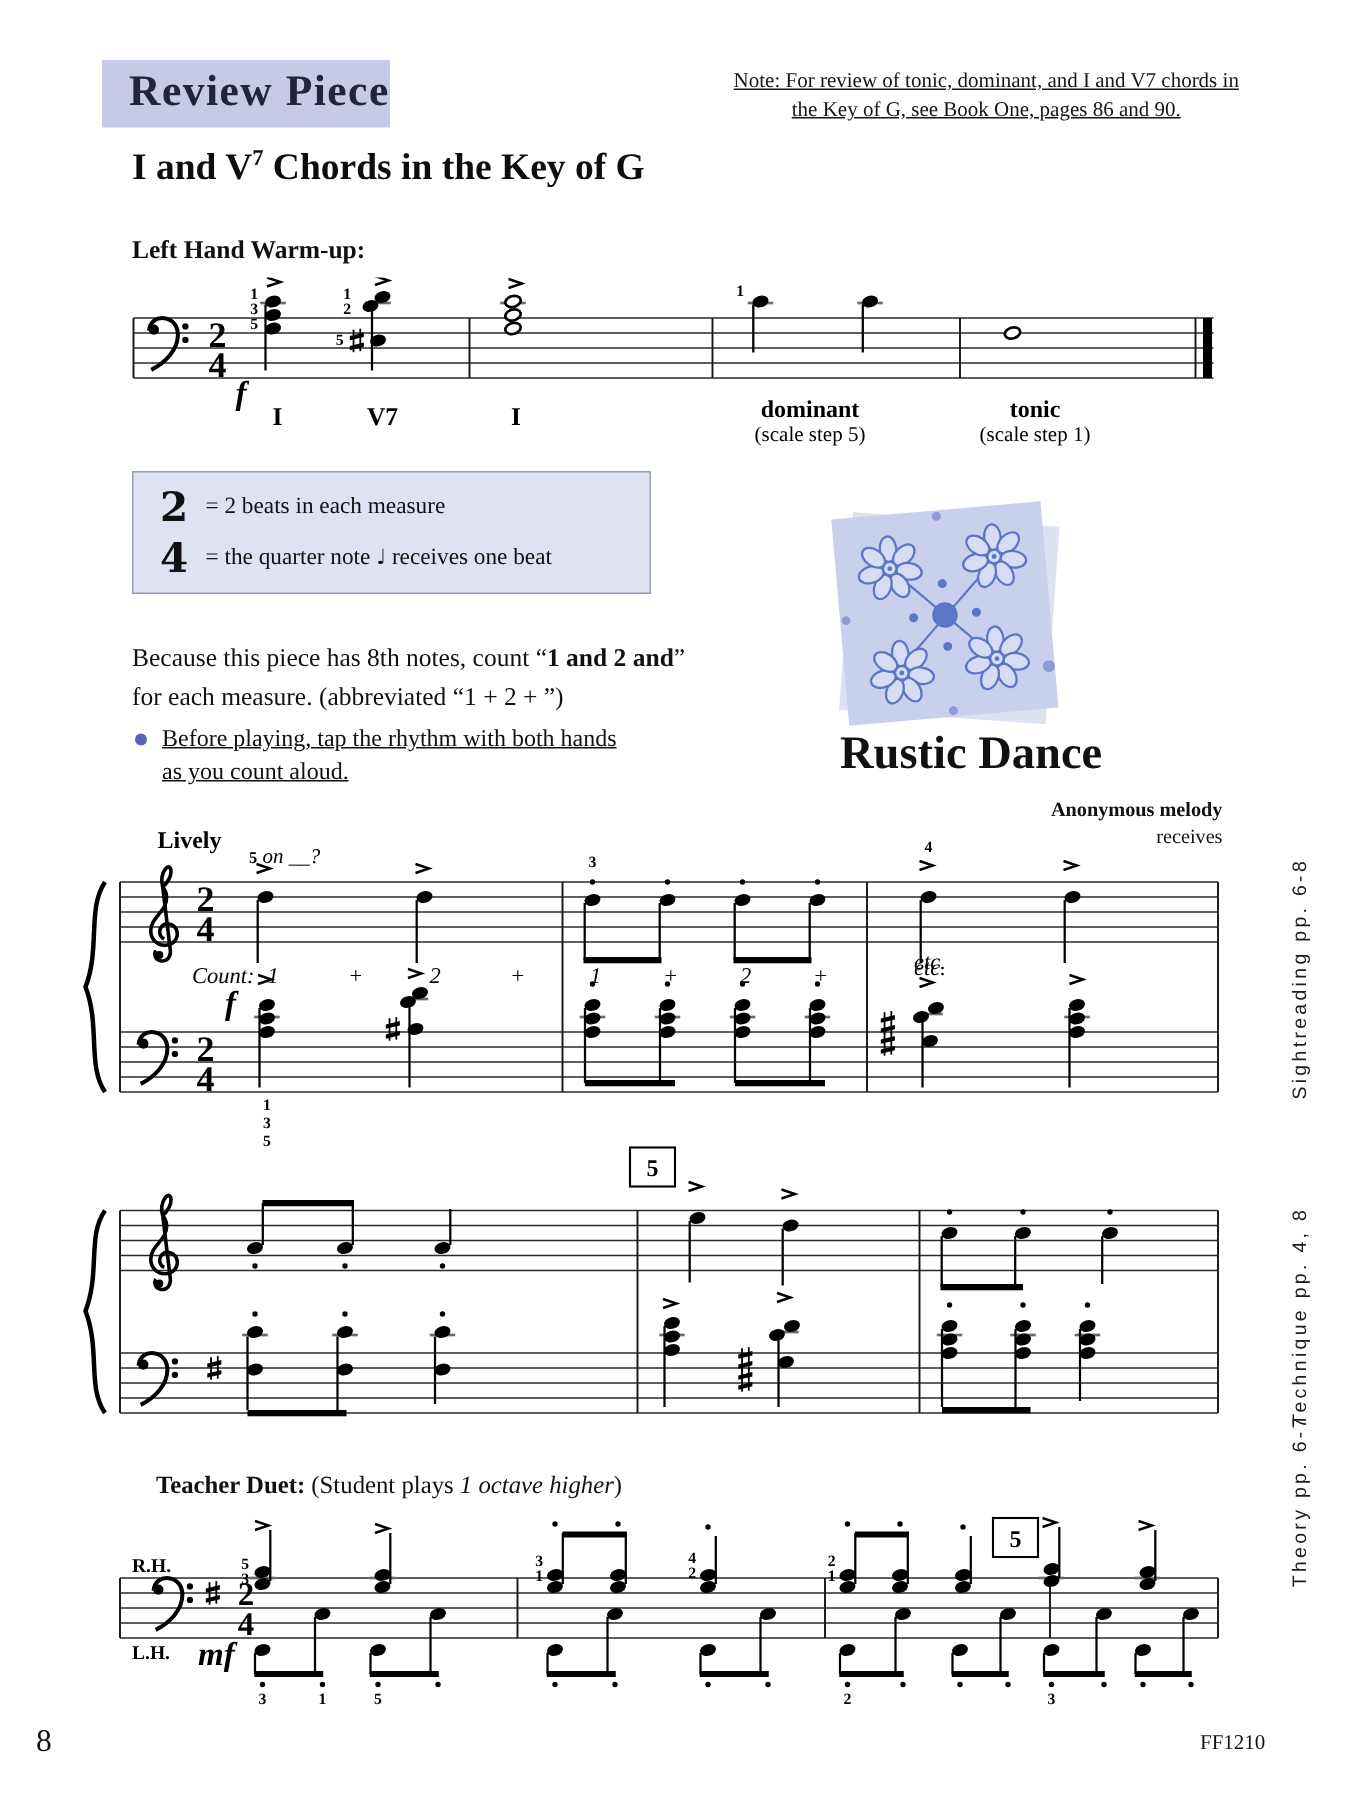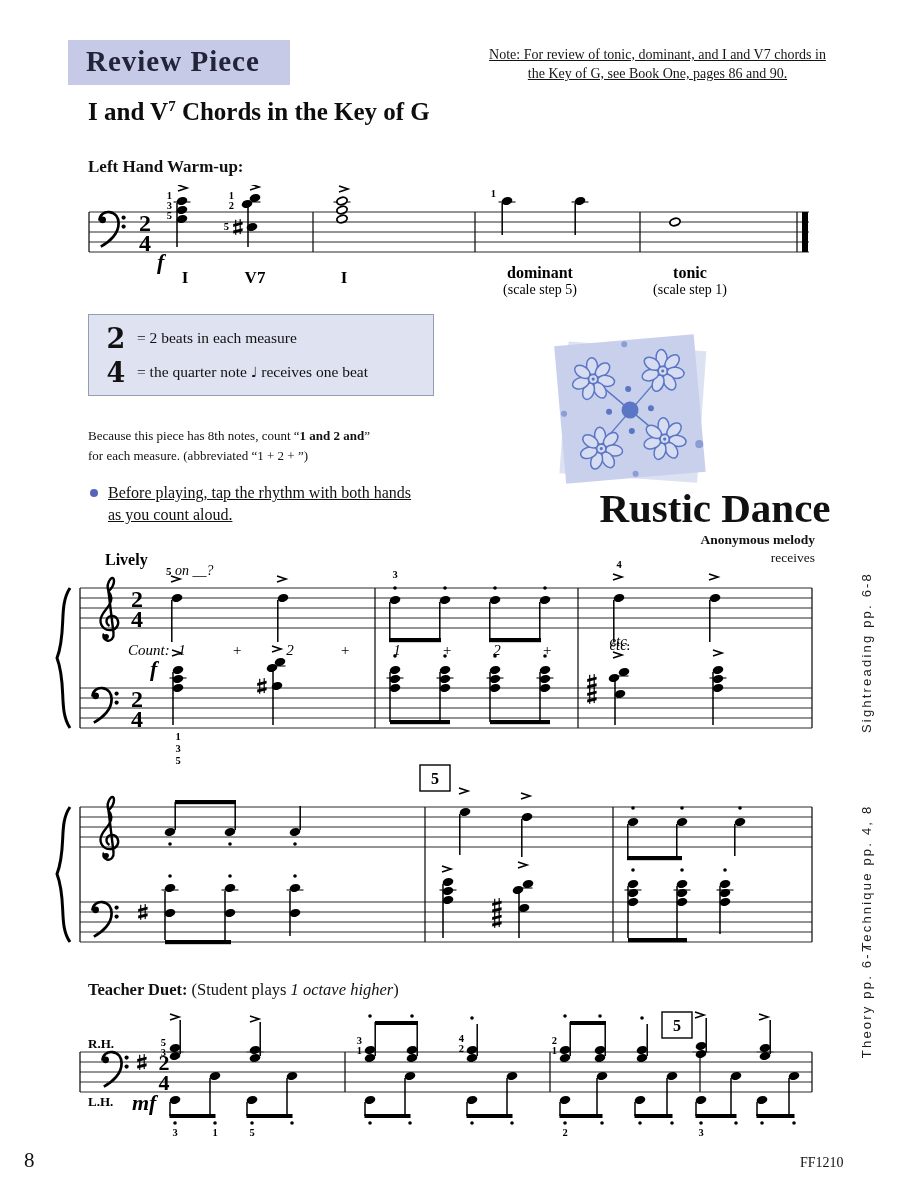--- a/index.html
+++ b/index.html
@@ -1,40 +1,40 @@
 <!DOCTYPE html>
 <html><head>
 <meta charset="utf-8">
 <style>
   html,body{margin:0;padding:0;background:#fff;}
   .page{position:relative;width:900px;height:1200px;background:#ffffff;
         font-family:"Liberation Serif",serif;color:#111;overflow:hidden;}
   .abs{position:absolute;}
   .badge{background:#c6cae6;color:#23233a;font-weight:bold;font-size:29px;
-         padding:5px 30px 7px 18px;letter-spacing:1px;}
+         padding:5px 0 7px 18px;letter-spacing:1px;}
   .note{font-size:14px;text-align:center;line-height:1.35;color:#151515;}
   .h1{font-size:25px;font-weight:bold;color:#0d0d0d;}
   .h1 sup{font-size:60%;vertical-align:super;}
   .sublabel{font-size:17px;font-weight:bold;}
   .timebox{background:#dfe2f1;border:1.5px solid #979cb5;width:346px;height:82px;
            box-sizing:border-box;padding:6px 10px 4px 14px;}
   .tb-row{display:flex;align-items:center;height:34px;}
   .tb-num{width:26px;text-align:center;font-family:"DejaVu Serif",serif;
           font-weight:bold;font-size:27px;line-height:1;}
   .tb-text{font-size:15.5px;margin-left:8px;}
   .notechar{font-family:"DejaVu Sans",sans-serif;font-size:14px;}
-  .para{font-size:13px;line-height:1.5;width:430px;}
+  .para{font-size:17px;line-height:1.5;width:430px;}
   .bullet-row{display:flex;width:420px;font-size:16px;line-height:1.4;text-decoration:underline;}
   .bullet-dot{width:8px;height:8px;border-radius:50%;background:#5864b8;
               margin:7px 10px 0 2px;flex:none;}
-  .piece-title{font-size:41px;font-weight:bold;text-align:center;}
+  .piece-title{font-size:31px;font-weight:bold;}
   .credits{text-align:right;font-size:13.5px;line-height:1.35;}
   .credit-bold{font-weight:bold;}
   .duet-label{font-size:16.5px;}
-  .duet-label b{font-weight:bold;}
+  .duet-label b{font-weight:bold;margin-left:16px;}
   .side{position:absolute;left:766px;width:200px;text-align:center;
         transform:rotate(-90deg);font-family:"Liberation Sans",sans-serif;
         font-size:13px;letter-spacing:2.2px;color:#1c1c1c;white-space:nowrap;}
   .pageno{font-size:21px;}
   .code{font-size:14px;}
   svg text{font-family:"Liberation Serif",serif;fill:#000;}
   .ts{font-weight:bold;font-size:24px;text-anchor:middle;}
   .ts-sm{font-weight:bold;font-size:22px;text-anchor:middle;}
   .dyn{font-weight:bold;font-style:italic;font-size:22px;}
   .fingm{font-weight:bold;font-size:10.5px;text-anchor:middle;}

